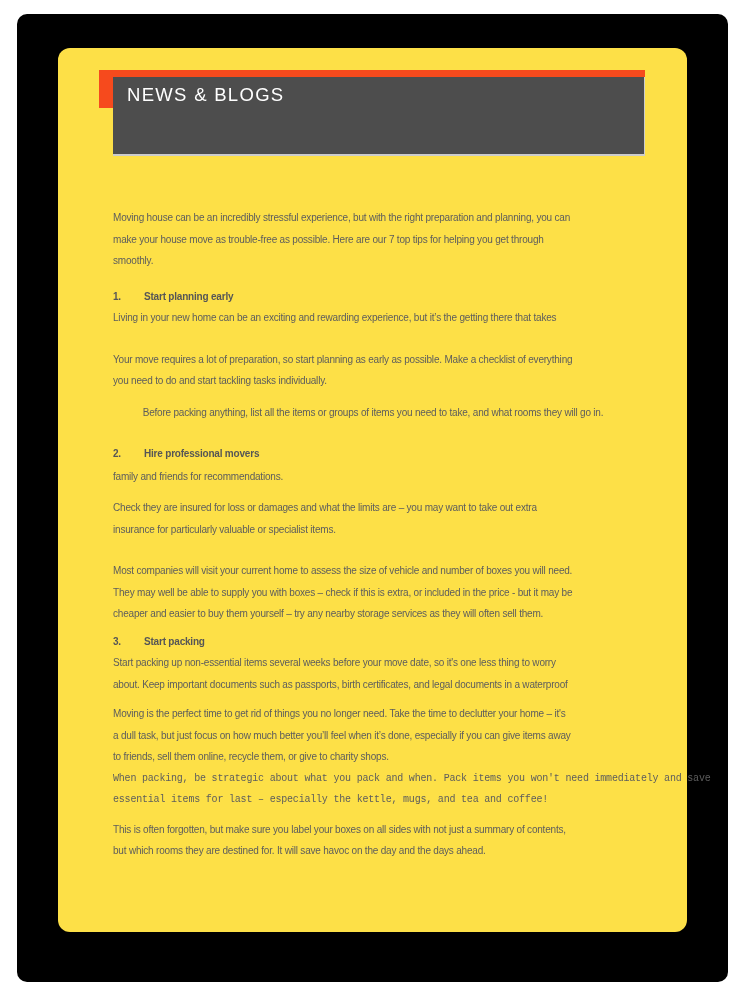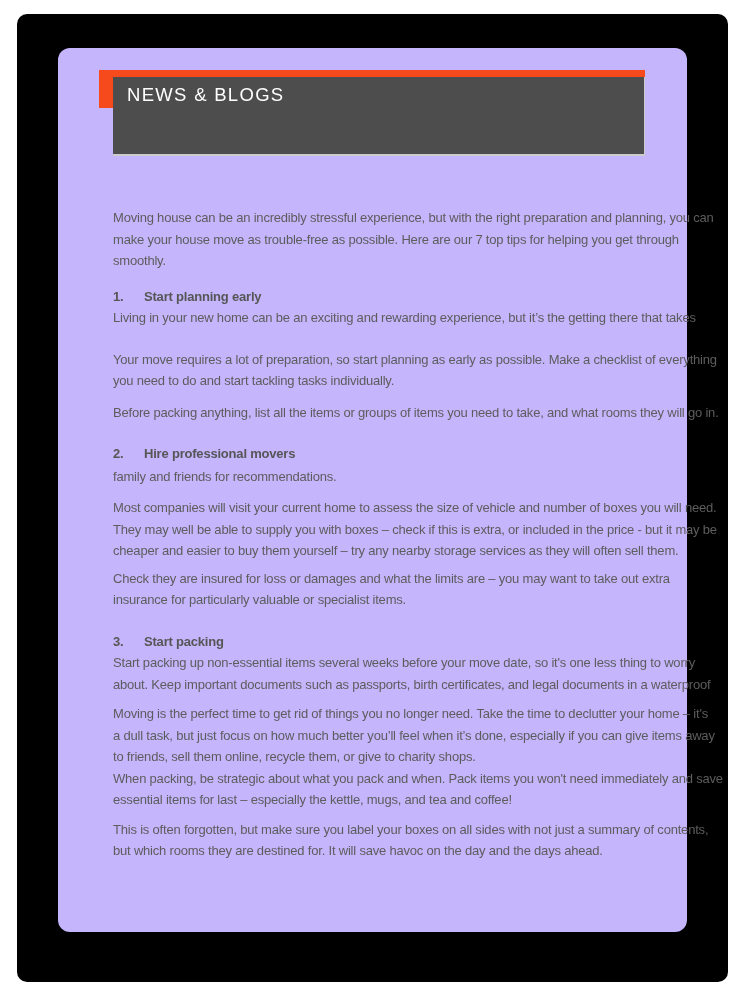--- a/index.html
+++ b/index.html
@@ -7,39 +7,39 @@
     width:746px;height:1000px;position:relative;overflow:hidden;
     background:#ffffff;
     font-family:"Liberation Sans","DejaVu Sans",sans-serif;
   }
   .backdrop{
     position:absolute;left:17px;top:14px;width:711px;height:968px;
     background:#000000;border-radius:10px;
   }
   .page{
     position:absolute;left:58px;top:48px;width:629px;height:884px;
-    background:#c4b5fd;border-radius:12px;
+    background:#fde047;border-radius:12px;
   }
   .accent{
     position:absolute;left:41px;top:22px;width:546px;height:38px;
     background:#F64A1D;
   }
   .titlebar{
     position:absolute;left:55px;top:29px;width:531px;height:77px;
     background:#4D4D4D;
     border-right:1px solid #cccccc;border-bottom:2px solid #cccccc;
     box-sizing:content-box;
   }
   .doc-title{
     color:#ffffff;font-size:18.5px;font-weight:400;letter-spacing:1.3px;
     padding:7px 0 0 14px;white-space:nowrap;
   }
   .content{
     position:absolute;left:55px;top:159px;width:520px;
-    color:#5D5D5D;font-size:13px;letter-spacing:-0.2px;line-height:21.5px;
+    color:#5D5D5D;font-size:10px;letter-spacing:-0.2px;line-height:21.5px;
   }
   .block{margin:0;}
   .tline{white-space:nowrap;}
   .heading{font-weight:bold;color:#565656;white-space:nowrap;}
   .hnum{display:inline-block;width:31px;}
 </style>
 </head>
 <body>
 
 <div class="backdrop" style="background: rgb(0, 0, 0);"></div>
@@ -66,40 +66,40 @@
         <div class="tline">Your move requires a lot of preparation, so start planning as early as possible. Make a checklist of everything</div>
         <div class="tline">you need to do and start tackling tasks individually.</div>
       </div>
       <div class="block paragraph" style="margin-bottom: 20px; text-align: center;">
         <div class="tline">Before packing anything, list all the items or groups of items you need to take, and what rooms they will go in.</div>
       </div>
       <div class="block heading" style="margin-bottom: 1px;"><span class="hnum">2.</span><span>Hire professional movers</span></div>
       <div class="block paragraph" style="margin-bottom: 10px;">
         <div class="tline">family and friends for recommendations.</div>
       </div>
+      <div class="block paragraph" style="margin-bottom: 20px;">
+        <div class="tline">Check they are insured for loss or damages and what the limits are – you may want to take out extra</div>
+        <div class="tline">insurance for particularly valuable or specialist items.</div>
+      </div>
       <div class="block paragraph" style="margin-bottom: 6px;">
         <div class="tline">Most companies will visit your current home to assess the size of vehicle and number of boxes you will need.</div>
         <div class="tline">They may well be able to supply you with boxes – check if this is extra, or included in the price - but it may be</div>
         <div class="tline">cheaper and easier to buy them yourself – try any nearby storage services as they will often sell them.</div>
-      </div>
-      <div class="block paragraph" style="margin-bottom: 20px;">
-        <div class="tline">Check they are insured for loss or damages and what the limits are – you may want to take out extra</div>
-        <div class="tline">insurance for particularly valuable or specialist items.</div>
       </div>
       <div class="block heading" style="margin-bottom: 0px;"><span class="hnum">3.</span><span>Start packing</span></div>
       <div class="block paragraph" style="margin-bottom: 8px;">
         <div class="tline">Start packing up non-essential items several weeks before your move date, so it's one less thing to worry</div>
         <div class="tline">about. Keep important documents such as passports, birth certificates, and legal documents in a waterproof</div>
       </div>
       <div class="block paragraph" style="margin-bottom: 0px;">
         <div class="tline">Moving is the perfect time to get rid of things you no longer need. Take the time to declutter your home – it's</div>
         <div class="tline">a dull task, but just focus on how much better you’ll feel when it’s done, especially if you can give items away</div>
         <div class="tline">to friends, sell them online, recycle them, or give to charity shops.</div>
       </div>
-      <div class="block paragraph" style="margin-bottom: 8px;">
+      <div class="block paragraph" style="margin-bottom: 8px; font-family: Liberation Mono, monospace;">
         <div class="tline">When packing, be strategic about what you pack and when. Pack items you won't need immediately and save</div>
         <div class="tline">essential items for last – especially the kettle, mugs, and tea and coffee!</div>
       </div>
       <div class="block paragraph" style="margin-bottom: 9px;">
         <div class="tline">This is often forgotten, but make sure you label your boxes on all sides with not just a summary of contents,</div>
         <div class="tline">but which rooms they are destined for. It will save havoc on the day and the days ahead.</div>
       </div>
     </div>
 
 </div>

